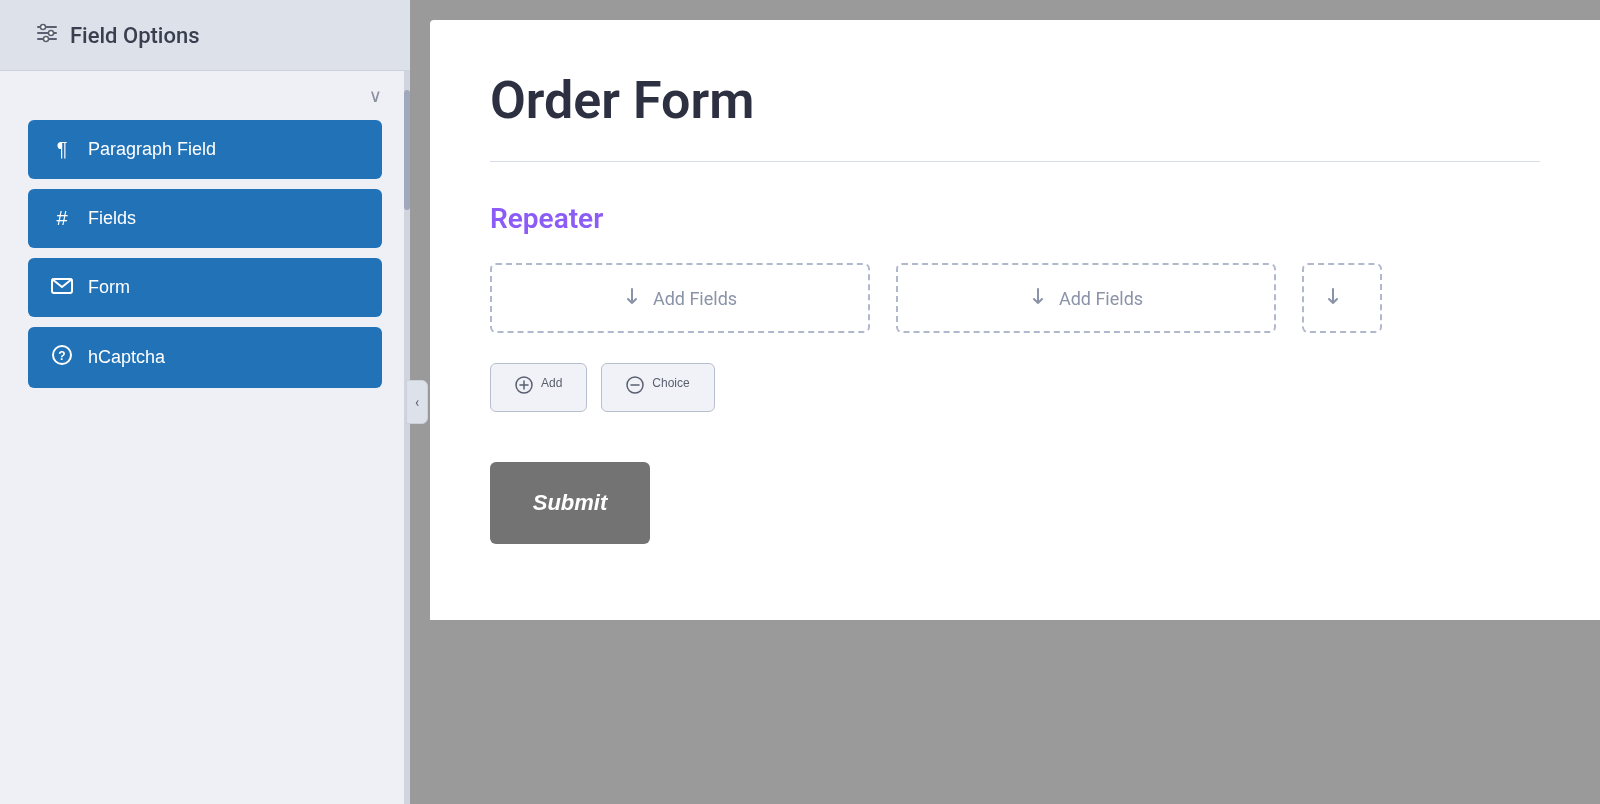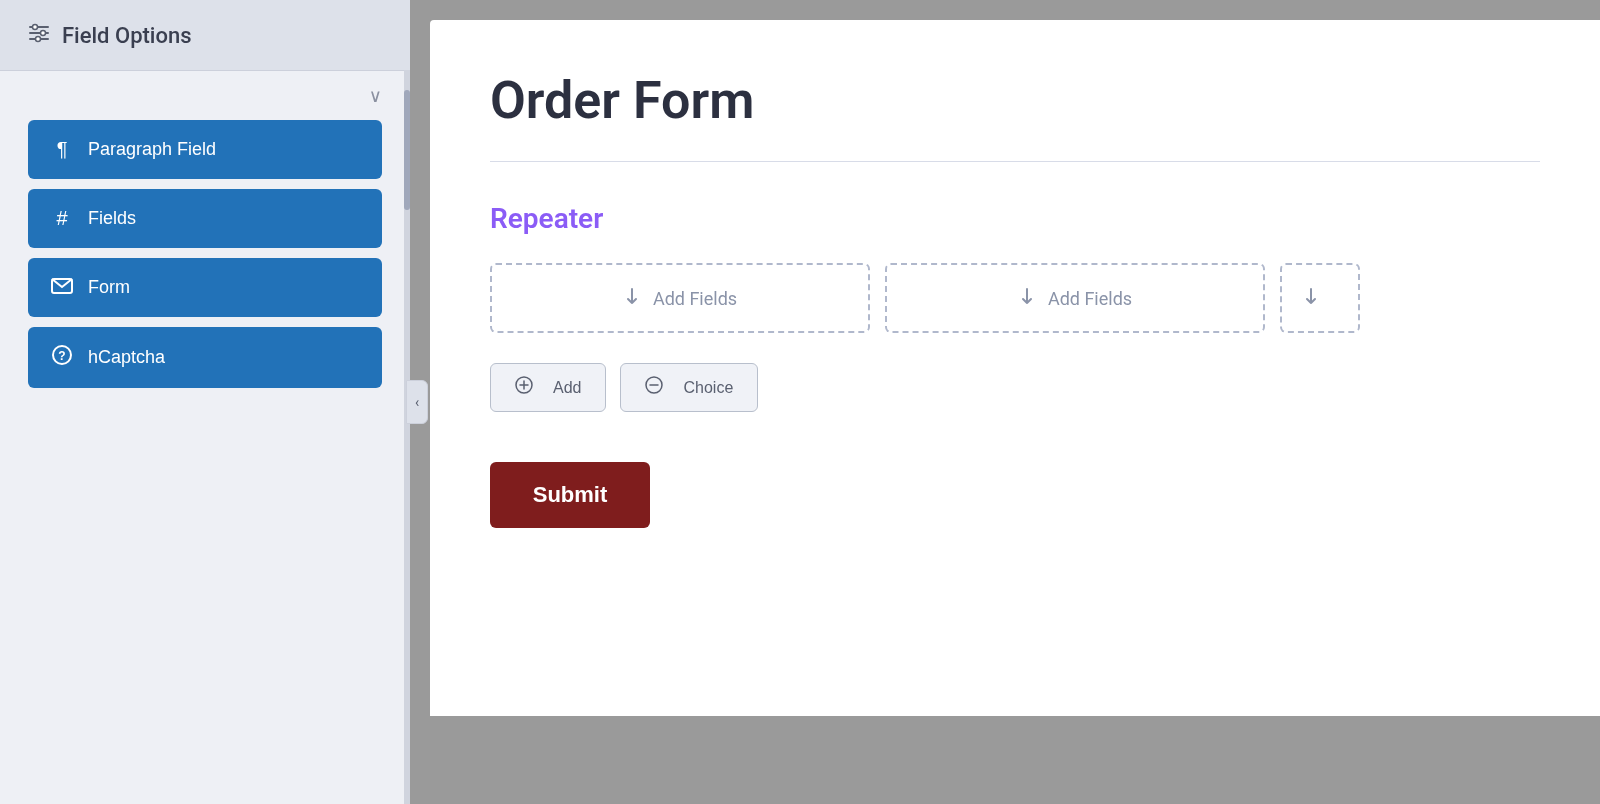--- a/index.html
+++ b/index.html
@@ -24,21 +24,21 @@
       height: 804px;
       background: #eef0f5;
       display: flex;
       flex-direction: column;
       position: relative;
       z-index: 2;
     }
 
     .sidebar-header {
       background: #dde1ea;
-      padding: 22px 28px;
+      padding: 22px 36px;
       display: flex;
       align-items: center;
       gap: 12px;
       border-bottom: 1px solid #ccd0db;
     }
 
     .sidebar-header-icon {
       color: #5a6070;
       font-size: 18px;
     }
@@ -137,21 +137,21 @@
       align-items: flex-start;
       justify-content: flex-start;
       padding: 20px 0 0 0;
       overflow: hidden;
     }
 
     .form-canvas {
       background: #ffffff;
       margin-left: 20px;
       width: calc(100% - 20px);
-      height: 696px;
+      height: 600px;
       border-radius: 4px 0 0 0;
       padding: 50px 60px;
       overflow: hidden;
     }
 
     .form-title {
       font-size: 52px;
       font-weight: 600;
       color: #2c3040;
       margin-bottom: 30px;
@@ -165,21 +165,21 @@
 
     .section-title {
       font-size: 28px;
       font-weight: 600;
       color: #8b5cf6;
       margin-bottom: 28px;
     }
 
     .repeater-fields-row {
       display: flex;
-      gap: 15px;
+      gap: 26px;
       margin-bottom: 30px;
       align-items: center;
     }
 
     .add-fields-box {
       border: 2px dashed #b0b8cc;
       border-radius: 6px;
       padding: 22px 40px;
       display: flex;
       align-items: center;
@@ -214,41 +214,42 @@
       gap: 14px;
       margin-bottom: 50px;
     }
 
     .action-btn {
       border: 1.5px solid #b8bfcc;
       background: #f0f2f7;
       color: #5a6070;
       border-radius: 6px;
       padding: 12px 24px;
-      font-size: 16px;
-      display: flex;
-      align-items: center;
-      gap: 20px;
+      font-size: 12px;
+      display: flex;
+      align-items: flex-start;
+      gap: 8px;
       cursor: pointer;
     }
 
     .action-btn .btn-symbol {
       font-size: 18px;
     }
 
     .submit-btn {
-      background: #7f1d1d;
+      background: #737373;
       color: #ffffff;
       border: none;
       border-radius: 6px;
-      padding: 20px 40px;
+      padding: 28px 40px;
       font-size: 22px;
       font-weight: 600;
       cursor: pointer;
       min-width: 160px;
+      font-style: italic;
     }
   </style>
 </head>
 <body>
 
 <div class="sidebar">
 
   <div class="sidebar-header">
     <span class="sidebar-header-icon">
       

